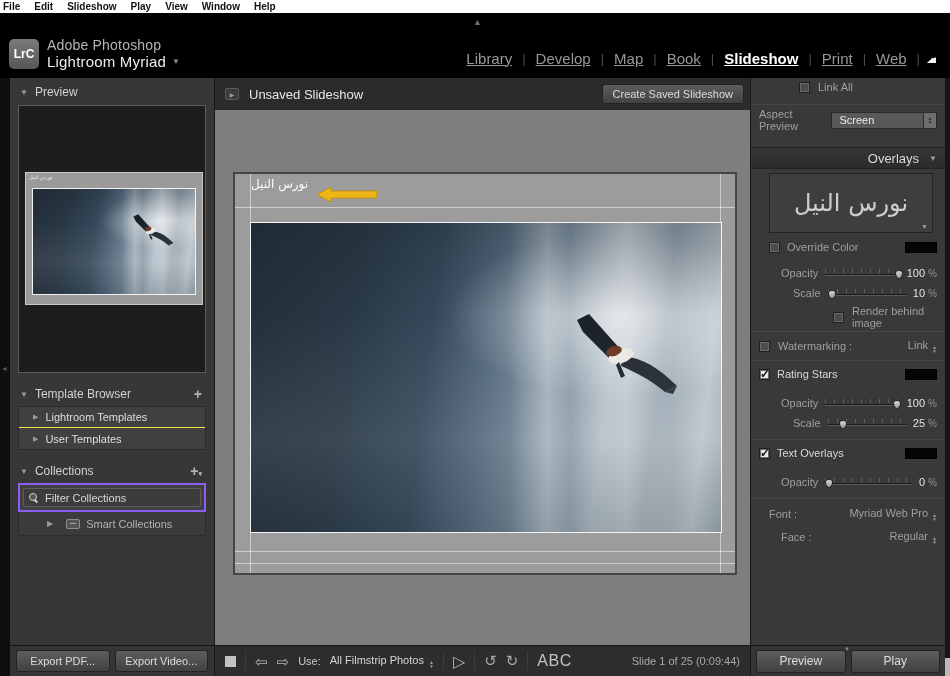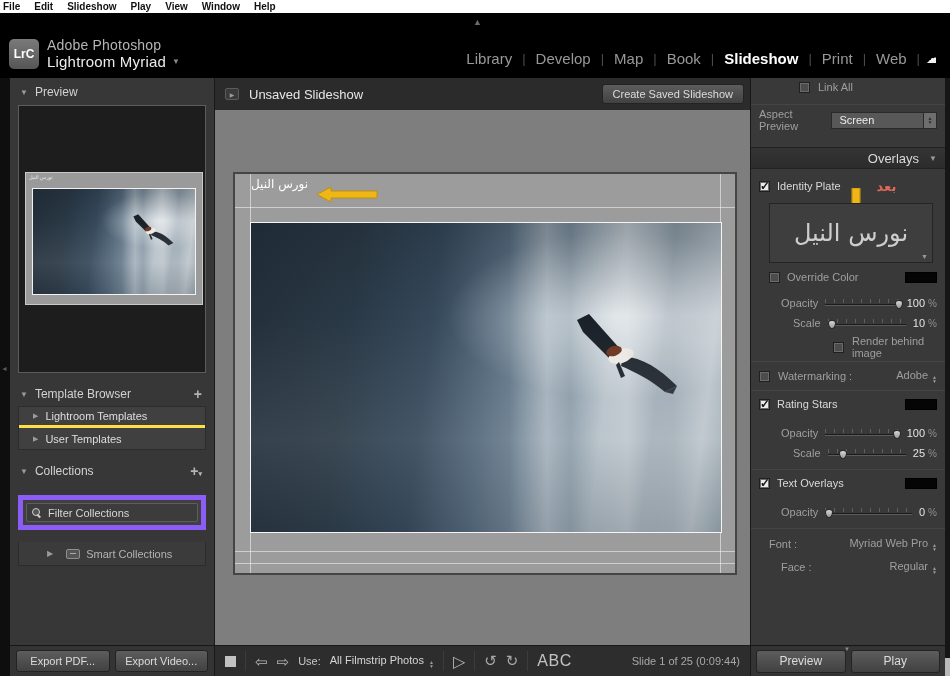--- a/index.html
+++ b/index.html
@@ -15,21 +15,21 @@
   .header { height:65px; background:#000; position:relative; flex:0 0 auto; }
   .top-collapse { position:absolute; left:473px; top:4px; color:#6a6a6a; font-size:9px; }
   .logo { position:absolute; left:9px; top:24px; display:flex; align-items:center; }
   .logo-badge { width:30px; height:30px; border-radius:5px; background:linear-gradient(#7a7a7a,#565656); color:#fff;
     font-size:12px; font-weight:bold; display:flex; align-items:center; justify-content:center; }
   .logo-text { margin-left:8px; }
   .logo-pre { font-size:14px; color:#b5b5b5; letter-spacing:.2px; }
   .logo-main { font-size:15px; color:#ececec; letter-spacing:.2px; }
   .logo-caret { color:#8a8a8a; font-size:8px; margin-left:6px; }
   .modules { position:absolute; right:14px; top:36px; display:flex; align-items:center; gap:0; }
-  .module { font-size:15px; color:#989898; padding:0 10px; cursor:default; white-space:nowrap; }
+  .module { font-size:15px; color:#989898; padding:0 10px; cursor:default; white-space:nowrap;text-decoration:underline; }
   .module.active { color:#fff; font-weight:bold; }
   .mod-sep { color:#4d4d4d; font-size:13px; }
   .cloud-icon { color:#f2f2f2; font-size:15px; margin-left:6px; width:10px; overflow:hidden; }
 
   
   .main { flex:1; display:flex; min-height:0; }
   .left-edge { width:10px; background:#0e0e0e; position:relative; }
   .left-edge .edge-arrow { position:absolute; top:48%; left:1px; color:#5a5a5a; font-size:7px; }
   .right-edge { width:5px; background:#161616; position:relative; }
   .right-edge .thumb { position:absolute; bottom:0; left:0; width:5px; height:18px; background:#b9b9b9; }
@@ -37,24 +37,24 @@
   
   .left-panel { width:205px; background:#373737; border-right:1px solid #181818; display:flex; flex-direction:column; position:relative; }
   .lp-header { font-size:12px; color:#d2d2d2; padding:7px 8px 4px 10px; display:flex; align-items:center; }
   .tri { color:#9a9a9a; font-size:8px; margin-right:7px; }
   .plus { margin-left:auto; color:#b5b5b5; font-size:14px; font-weight:bold; padding-right:4px; }
   .preview-box { margin:2px 8px 6px 8px; height:268px; background:#1d1d1d; border:1px solid #5c5c5c; position:relative; }
   .mini-slide { position:absolute; left:6px; top:66px; width:178px; height:133px; background:#9a9a9a; border:1px solid #c9c9c9; }
   .mini-photo { position:absolute; left:6px; right:6px; top:15px; bottom:9px; border:1px solid #f2f2f2; overflow:hidden; }
   .mini-idtext { position:absolute; left:3px; top:1px; font-size:5px; color:#e9e9e9; }
   .rows { margin:0 8px; background:#404040; border:1px solid #2c2c2c; }
-  .lrow { height:21px; display:flex; align-items:center; font-size:11px; color:#dedede; padding-left:14px; border-bottom:3px solid #fde047; }
+  .lrow { height:21px; display:flex; align-items:center; font-size:11px; color:#dedede; padding-left:14px; border-bottom:1px solid #fde047; }
   .lrow:last-child { border-bottom:none; }
   .lrow .tri { font-size:7px; }
-  .filter-row { margin:12px 8px; background:#404040; border:5px solid #8b5cf6; }
+  .filter-row { margin:0 8px; background:#404040; border:2px solid #8b5cf6; }
   .filter-inner { margin:3px; border:1px solid #5e5e5e; border-radius:2px; height:19px; display:flex; align-items:center; padding-left:5px; font-size:11px; color:#d6d6d6; background:#3c3c3c; }
   .mag { width:10px; height:10px; position:relative; margin-right:6px; }
   .mag::before { content:""; position:absolute; left:0; top:0; width:6px; height:6px; border:1.4px solid #cfcfcf; border-radius:50%; background:#fff2; }
   .mag::after { content:""; position:absolute; left:6px; top:6px; width:4px; height:1.6px; background:#cfcfcf; transform:rotate(42deg); transform-origin:0 0; }
   .smart-row { height:24px; display:flex; align-items:center; font-size:11px; color:#b3b3b3; padding-left:28px; background:#3b3b3b; margin:0 8px; border:1px solid #2c2c2c; border-top:none; }
   .coll-icon { width:14px; height:10px; border:1px solid #8f8f8f; border-radius:2px; margin:0 6px; background:#555; position:relative; }
   .coll-icon::after { content:""; position:absolute; left:3px; top:3px; right:3px; height:1px; background:#aaa; }
   .lp-fill { flex:1; }
   .lp-bottom { border-top:1px solid #161616; height:31px; display:flex; align-items:center; gap:5px; padding:0 6px; background:#343434; }
   .btn { background:linear-gradient(#5d5d5d,#414141); border:1px solid #232323; border-radius:3px; color:#dcdcdc; font-size:11px;
@@ -323,25 +323,20 @@
             </span>
         </span>
       </div>
       <div class="rrow" style="height:12px;"></div>
       <div class="section-strip">
         <span>Overlays</span>
         <span class="tri">▼</span>
       </div>
 
       <div style="position:relative;">
-        <div class="rrow" style="height:26px;margin-top:4px;">
-          <span class="cb checked"></span>
-          <span class="label-bright" style="margin-left:7px;">Identity Plate</span>
-          <span class="annot" style="margin-left:36px;">بعد</span>
-        </div>
         <svg class="arrow-down-wrap" viewBox="0 0 20 36">
           <polygon points="6,0 14,0 14,20 19,20 10,35 1,20 6,20" fill="#eeb715" stroke="#c08f12" stroke-width="1.2"></polygon>
         </svg>
         <div class="ip-box">
           <span class="ip-text">نورس النيل</span>
           <span class="ip-caret">▼</span>
         </div>
         <div class="rrow" style="height:24px;padding-left:18px;">
           <span class="cb"></span>
           <span class="label-dim" style="margin-left:7px;">Override Color</span>
@@ -371,21 +366,21 @@
           <span class="cb"></span>
           <span class="label-dim" style="margin-left:8px;">Render behind image</span>
         </div>
       </div>
 
       <div class="divider"></div>
       <div class="rrow" style="height:28px;">
         <span class="cb"></span>
         <span class="label-dim" style="margin-left:8px;">Watermarking :</span>
         <span class="val-right">
-          <span class="label-dim">Adobe</span>
+          <span class="label-dim">Link</span>
           <span class="stepper" style="margin-left:4px;">
               <i>▲</i>
               <i>▼</i>
             </span>
         </span>
       </div>
       <div class="divider"></div>
 
       <div class="rrow" style="height:26px;">
         <span class="cb checked"></span>

